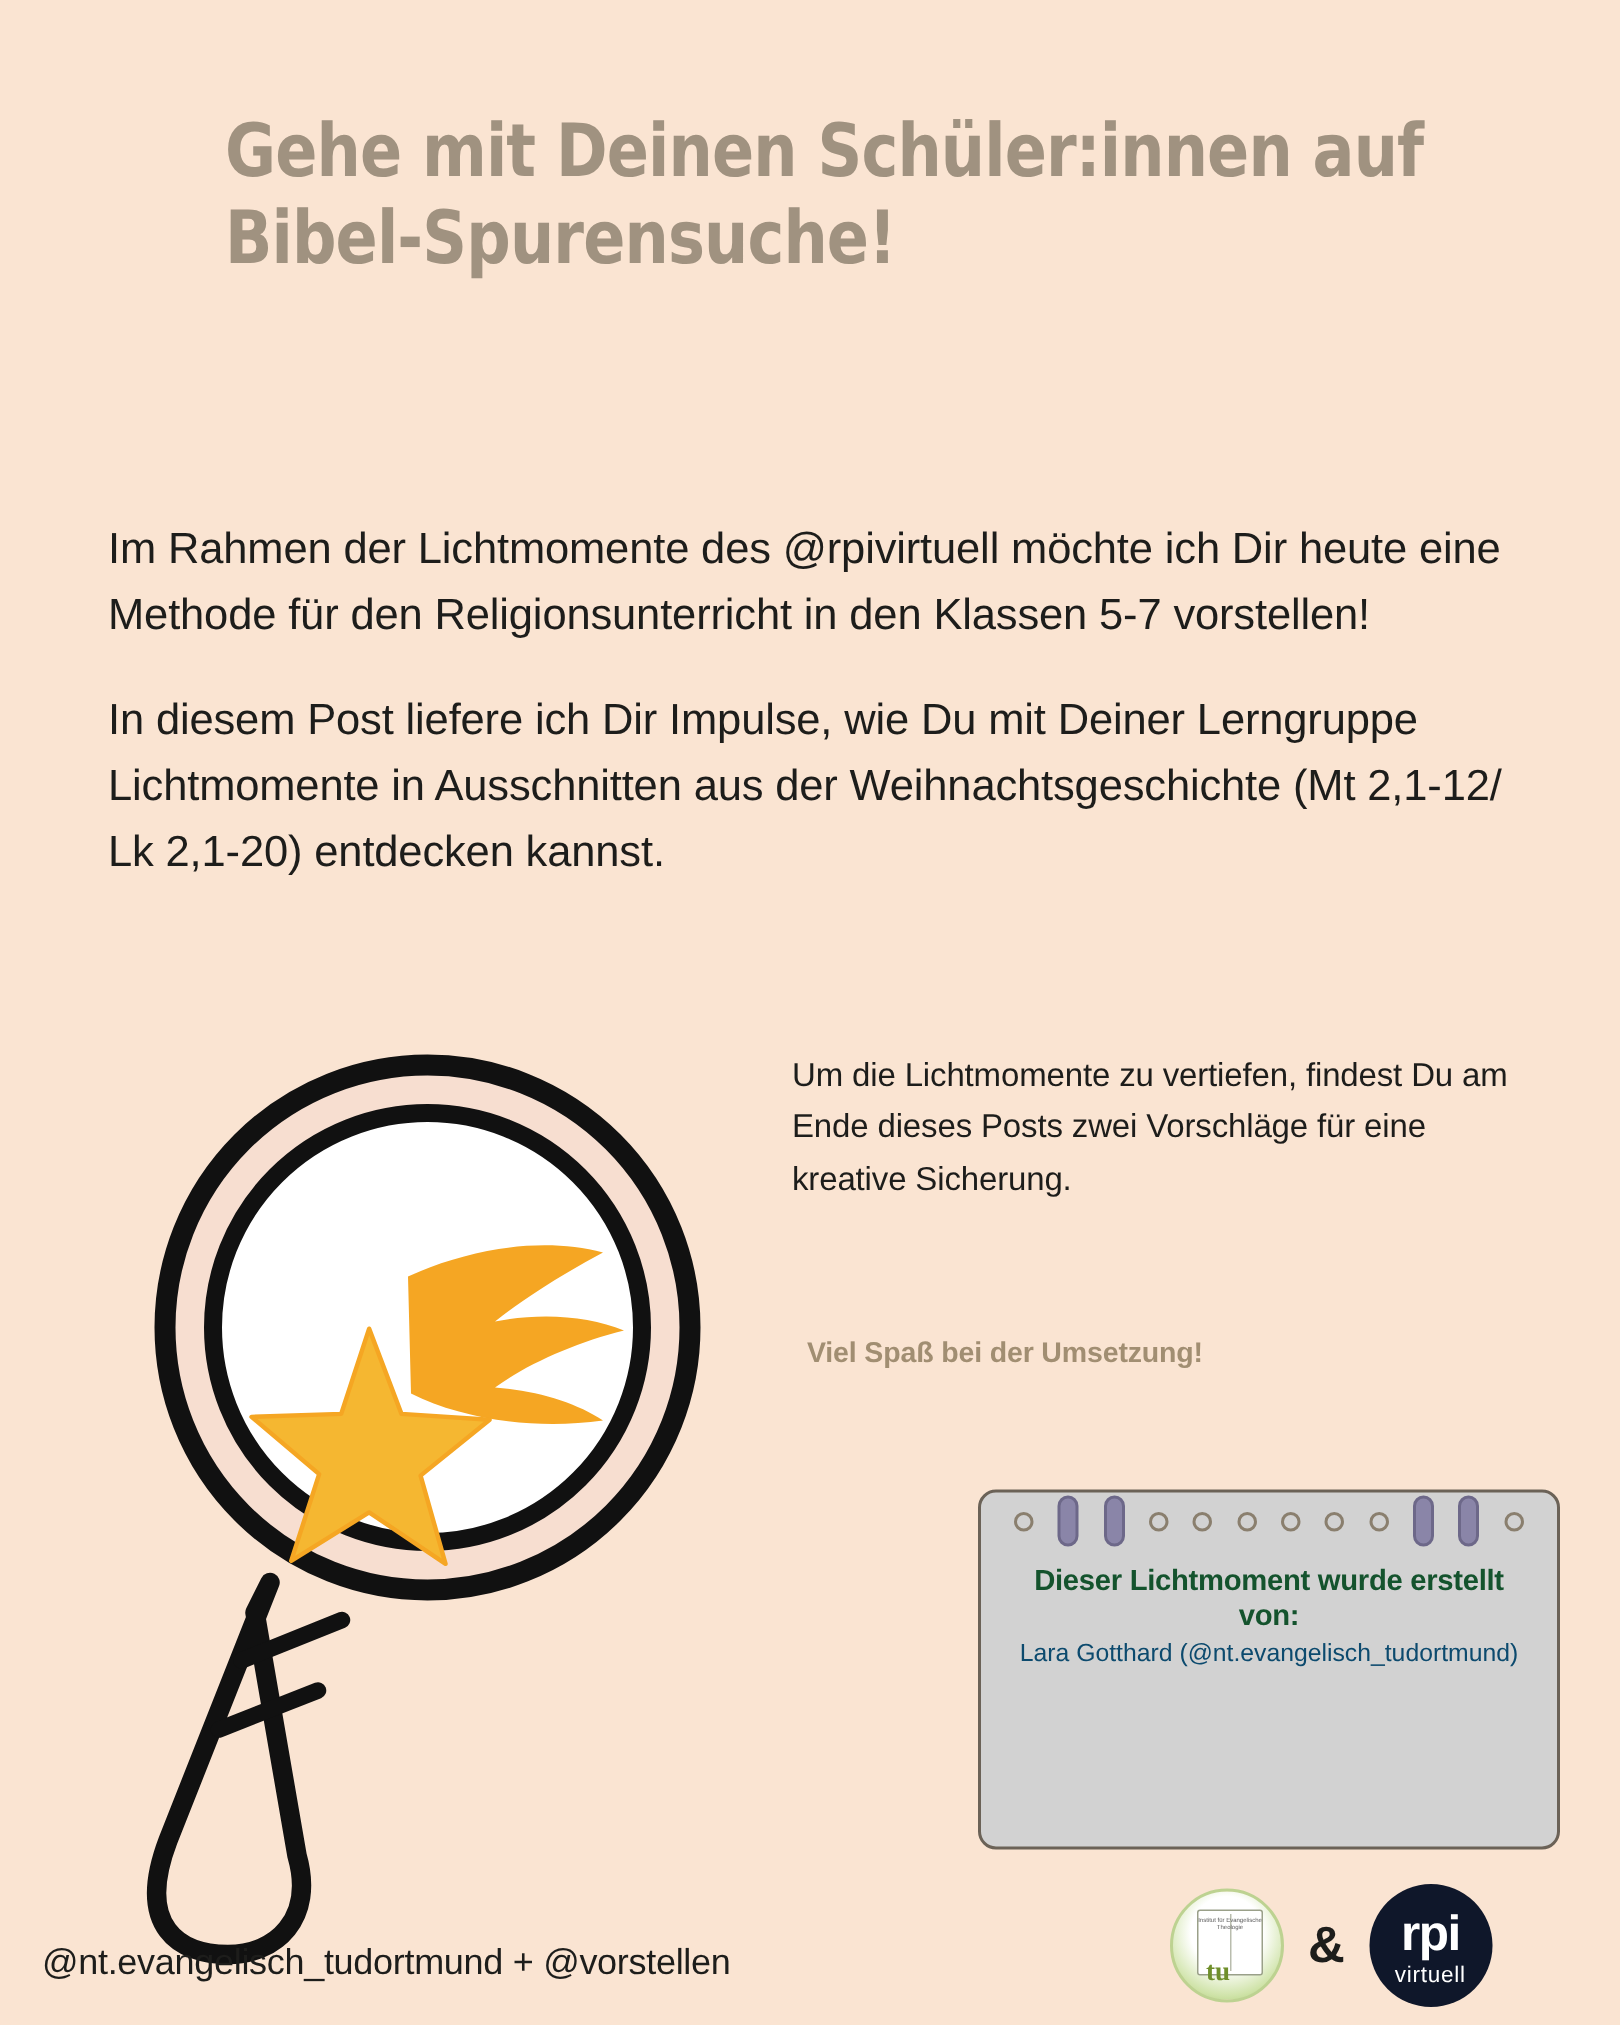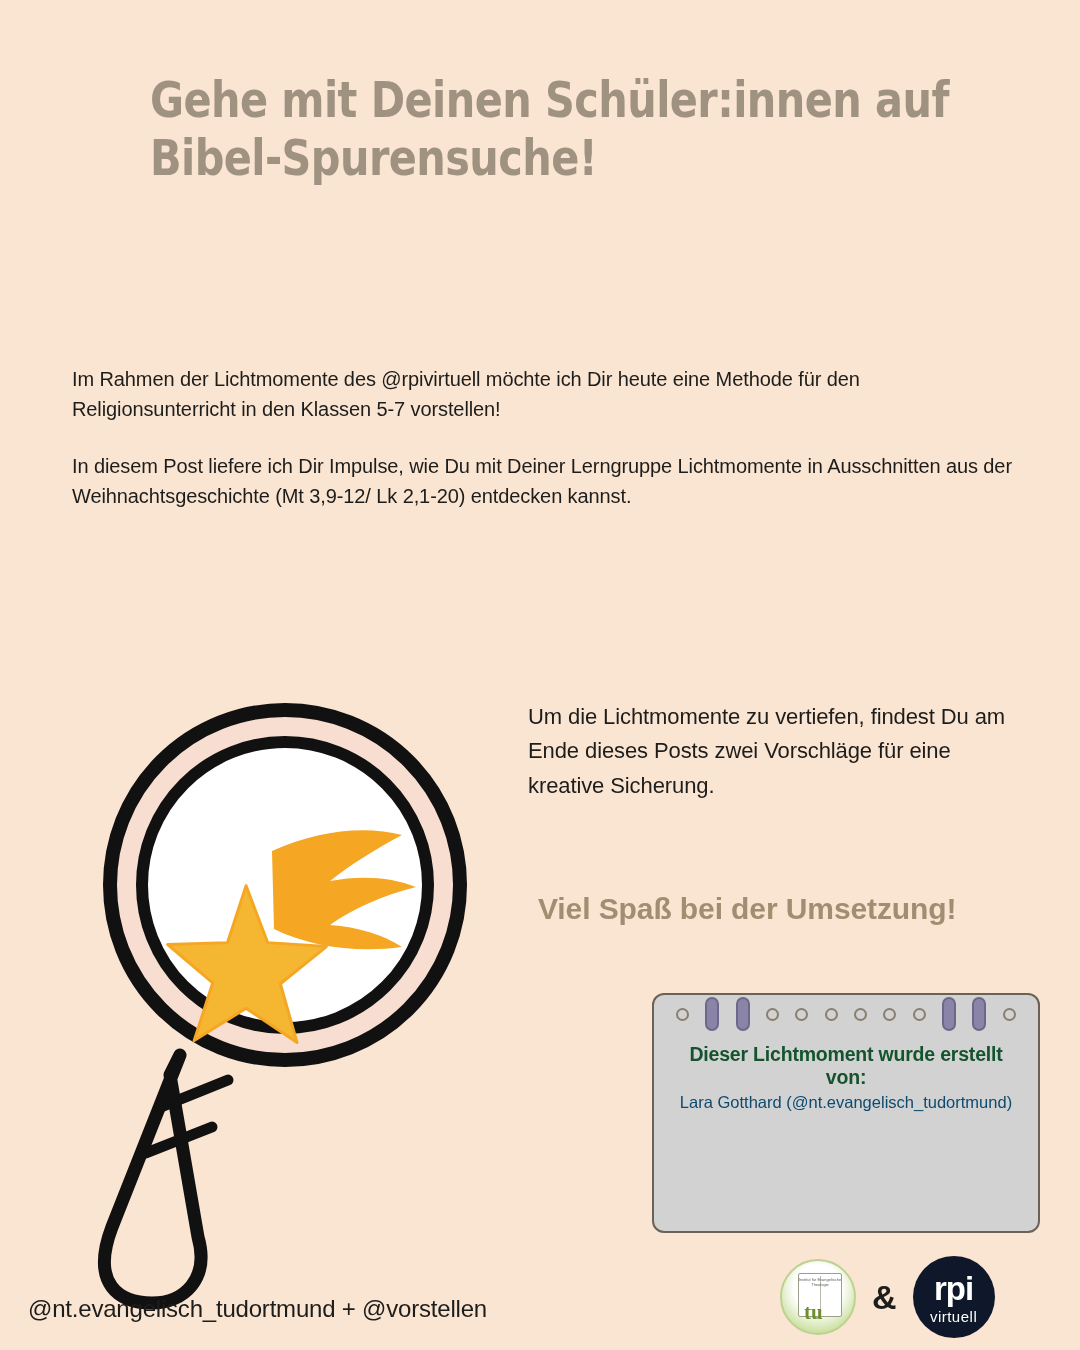--- a/index.html
+++ b/index.html
@@ -34,24 +34,24 @@
     font-stretch: condensed;
     transform: scaleX(0.94);
     transform-origin: left top;
   }
   .headline .l2 { display: block; }
 
   
   .body-block {
     position: absolute;
     left: 72px;
-    top: 364px;
+    top: 344px;
     width: 940px;
     color: #1d1d1b;
-    font-size: 20px;
+    font-size: 29px;
     line-height: 1.52;
     letter-spacing: -0.1px;
   }
   .body-block p + p { margin-top: 26px; }
 
   
   .right-col {
     position: absolute;
     left: 528px;
     top: 700px;
@@ -60,21 +60,21 @@
     font-size: 22px;
     line-height: 1.56;
     letter-spacing: -0.1px;
   }
   .fun-line {
     position: absolute;
     left: 538px;
     top: 892px;
     width: 500px;
     color: #a18e72;
-    font-size: 30px;
+    font-size: 19px;
     font-weight: 600;
     letter-spacing: -0.1px;
   }
 
   
   .magnifier {
     position: absolute;
     left: 60px;
     top: 655px;
     width: 440px;
@@ -171,21 +171,21 @@
   .tu-book:before {
     content: "";
     position: absolute;
     left: 50%; top: 2px; bottom: 2px;
     width: 1px;
     background: #b9bdae;
   }
   .tu-mark {
     position: absolute;
     left: 22px; bottom: 8px;
-    font-size: 21px;
+    font-size: 18px;
     font-weight: 700;
     color: #6f8f2a;
     font-family: "Liberation Serif", serif;
   }
   .tu-caption {
     position: absolute;
     left: 8px; top: 16px;
     width: 60px;
     font-size: 4px;
     color: #5d5d5d;
@@ -236,21 +236,21 @@
 
 <div class="page">
 
   <h1 class="headline">
     <span>Gehe mit Deinen Schüler:innen auf</span>
     <span class="l2">Bibel-Spurensuche!</span>
   </h1>
 
   <div class="body-block">
     <p>Im Rahmen der Lichtmomente des @rpivirtuell möchte ich Dir heute eine Methode für den Religionsunterricht in den Klassen 5-7 vorstellen!</p>
-    <p>In diesem Post liefere ich Dir Impulse, wie Du mit Deiner Lerngruppe Lichtmomente in Ausschnitten aus der Weihnachtsgeschichte (Mt 3,9-12/ Lk 2,1-20) entdecken kannst.</p>
+    <p>In diesem Post liefere ich Dir Impulse, wie Du mit Deiner Lerngruppe Lichtmomente in Ausschnitten aus der Weihnachtsgeschichte (Mt 2,1-12/ Lk 2,1-20) entdecken kannst.</p>
   </div>
 
   <div class="right-col">Um die Lichtmomente zu vertiefen, findest Du am Ende dieses Posts zwei Vorschläge für eine kreative Sicherung.</div>
   <div class="fun-line">Viel Spaß bei der Umsetzung!</div>
 
   <div class="magnifier">
     <svg viewBox="0 0 440 660" width="440" height="660" aria-hidden="true">
 
       <g>
         <path d="M120 400 L52 572 C30 630 60 648 92 648 C124 648 150 624 138 582 L110 420 Z" fill="none" stroke="#111111" stroke-width="13" stroke-linejoin="round"></path>

